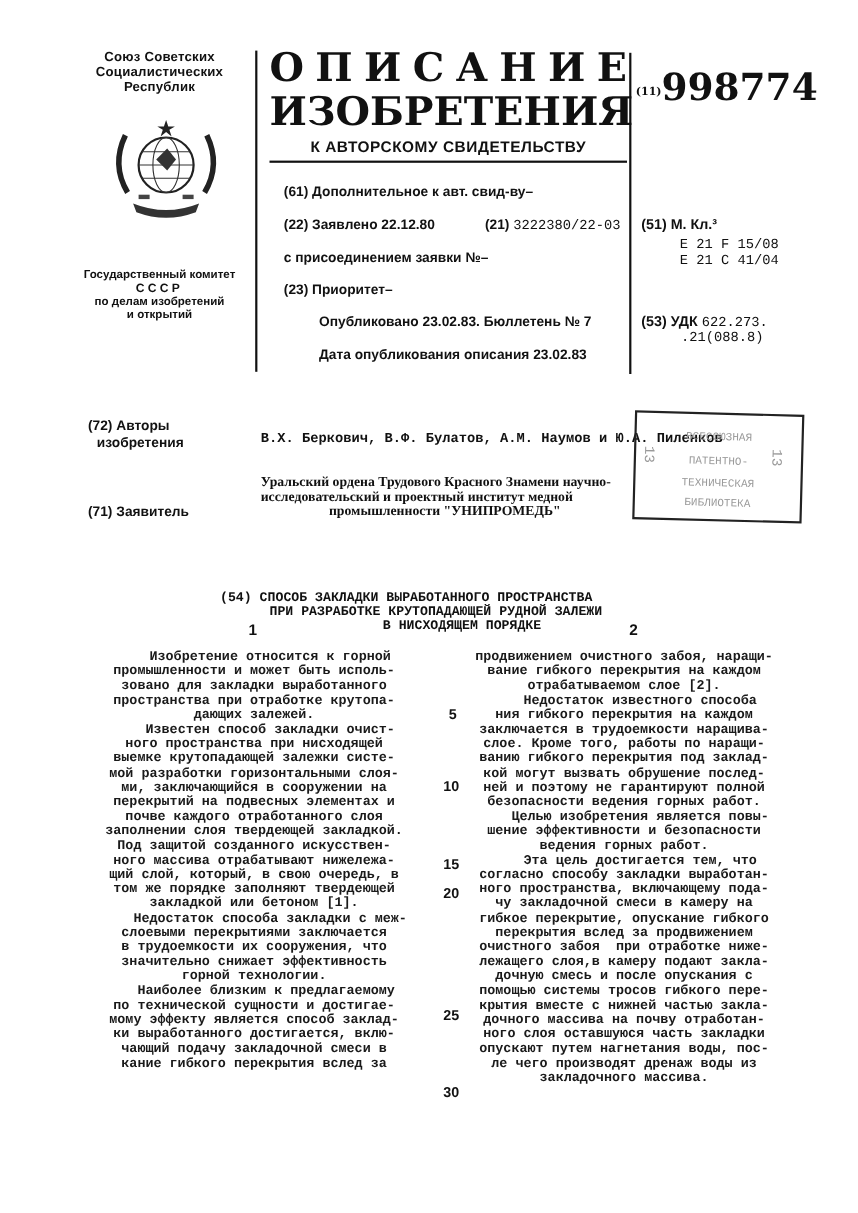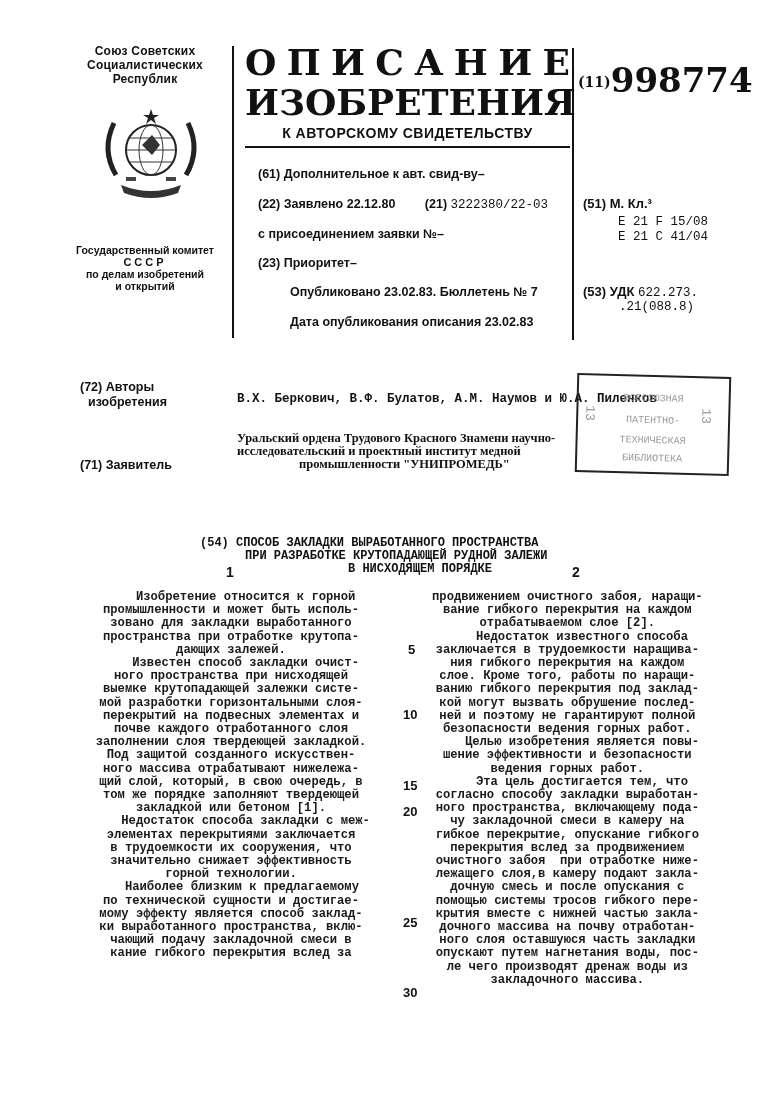--- a/index.html
+++ b/index.html
@@ -10,21 +10,21 @@
   .committee { left: 60px; top: 244px; width: 170px; text-align: center; font-weight: bold; font-size: 10.5px; line-height: 12px; }
   .committee .ussr { letter-spacing: 3px; font-size: 11px; }
   .vline1 { left: 232px; top: 46px; width: 2px; height: 292px; background: #111; }
   .vline2 { left: 572px; top: 48px; width: 2px; height: 292px; background: #111; }
   .title1, .title2 { left: 245px; width: 325px; font-family: "DejaVu Serif", serif; font-weight: bold; font-size: 36px; line-height: 40px; display: flex; justify-content: space-between; }
   .title1 { top: 42px; }
   .title2 { top: 82px; }
   .subtitle { left: 245px; top: 125px; width: 325px; text-align: center; font-weight: bold; font-size: 14px; letter-spacing: 0.5px; }
   .hrule { left: 245px; top: 146px; width: 325px; height: 1.5px; background: #111; }
   .patno { left: 578px; top: 60px; font-family: "DejaVu Serif", serif; font-weight: bold; font-size: 34px; line-height: 40px; }
-  .patno .code { font-size: 14px; vertical-align: 5px; }
+  .patno .code { font-size: 10px; vertical-align: 5px; }
   .meta { font-weight: bold; font-size: 12.5px; line-height: 16px; white-space: nowrap; }
   .mono { font-family: "Liberation Mono", monospace; font-weight: normal; font-size: 12.5px; }
   .monob { font-family: "Liberation Mono", monospace; font-weight: bold; font-size: 12.5px; }
   .cls { font-size: 13px; font-weight: bold; }
   .authors-label, .applicant-label { left: 80px; font-weight: bold; font-size: 12.5px; line-height: 15px; }
   .authors-names { left: 237px; top: 392px; font-family: "Liberation Mono", monospace; font-weight: bold; font-size: 12.5px; white-space: nowrap; }
   .applicant { left: 237px; top: 432px; width: 400px; font-family: Liberation Serif, serif; font-weight: bold; font-size: 12.5px; line-height: 13px; }
   .applicant div { white-space: nowrap; }
   .stamp { left: 576px; top: 375px; width: 150px; height: 95px; border: 2px solid #222; transform: rotate(1.5deg); }
   .stamp-text { color: #9a9a9a; font-family: "Liberation Mono", monospace; font-size: 10px; text-align: center; }
@@ -104,21 +104,21 @@
 <div class="abs hrule"></div>
 
 <div class="abs patno">
   <span class="code">(11)</span><span>998774</span>
 </div>
 
 <div class="abs meta" style="left:258px; top:166px;">(61) Дополнительное к авт. свид-ву–</div>
 <div class="abs meta" style="left:258px; top:196px;">
   <span>(22) Заявлено</span>
   <span>22.12.80</span>
-  <span style="margin-left:26px">(21)</span>
+  <span style="margin-left:42px">(21)</span>
   <span class="mono">3222380/22-03</span>
 </div>
 <div class="abs meta" style="left:258px; top:226px;">с присоединением заявки №–</div>
 <div class="abs meta" style="left:258px; top:255px;">(23) Приоритет–</div>
 <div class="abs meta" style="left:290px; top:284px;">Опубликовано 23.02.83. Бюллетень № 7</div>
 <div class="abs meta" style="left:290px; top:314px;">Дата опубликования описания 23.02.83</div>
 
 <div class="abs cls" style="left:583px; top:196px;">(51) М. Кл.³</div>
 <div class="abs monob" style="left:618px; top:215px; line-height:15px; font-weight:normal;">
   <div>E 21 F 15/08</div>
@@ -164,47 +164,48 @@
 <div class="abs col" style="left:92px; top:591px;" id="col-left">
     <div>    Изобретение относится к горной</div>
     <div>промышленности и может быть исполь-</div>
     <div>зовано для закладки выработанного</div>
     <div>пространства при отработке крутопа-</div>
     <div>дающих залежей.</div>
     <div>    Известен способ закладки очист-</div>
     <div>ного пространства при нисходящей</div>
     <div>выемке крутопадающей залежки систе-</div>
     <div>мой разработки горизонтальными слоя-</div>
+    <div>ми, заключающийся в сооружении на</div>
     <div>перекрытий на подвесных элементах и</div>
     <div>почве каждого отработанного слоя</div>
     <div>заполнении слоя твердеющей закладкой.</div>
     <div>Под защитой созданного искусствен-</div>
     <div>ного массива отрабатывают нижележа-</div>
     <div>щий слой, который, в свою очередь, в</div>
     <div>том же порядке заполняют твердеющей</div>
     <div>закладкой или бетоном [1].</div>
     <div>    Недостаток способа закладки с меж-</div>
-    <div>элементах перекрытиями заключается</div>
+    <div>слоевыми перекрытиями заключается</div>
     <div>в трудоемкости их сооружения, что</div>
     <div>значительно снижает эффективность</div>
     <div>горной технологии.</div>
     <div>   Наиболее близким к предлагаемому</div>
     <div>по технической сущности и достигае-</div>
     <div>мому эффекту является способ заклад-</div>
-    <div>ки выработанного пространства, вклю-</div>
+    <div>ки выработанного достигается, вклю-</div>
     <div>чающий подачу закладочной смеси в</div>
     <div>кание гибкого перекрытия вслед за</div>
   </div>
 <div class="abs col" style="left:432px; top:591px;" id="col-right">
     <div>продвижением очистного забоя, наращи-</div>
     <div>вание гибкого перекрытия на каждом</div>
     <div>отрабатываемом слое [2].</div>
     <div>    Недостаток известного способа</div>
+    <div>ния гибкого перекрытия на каждом</div>
     <div>заключается в трудоемкости наращива-</div>
-    <div>ния гибкого перекрытия на каждом</div>
     <div>слое. Кроме того, работы по наращи-</div>
     <div>ванию гибкого перекрытия под заклад-</div>
     <div>кой могут вызвать обрушение послед-</div>
     <div>ней и поэтому не гарантируют полной</div>
     <div>безопасности ведения горных работ.</div>
     <div>    Целью изобретения является повы-</div>
     <div>шение эффективности и безопасности</div>
     <div>ведения горных работ.</div>
     <div>    Эта цель достигается тем, что</div>
     <div>согласно способу закладки выработан-</div>

